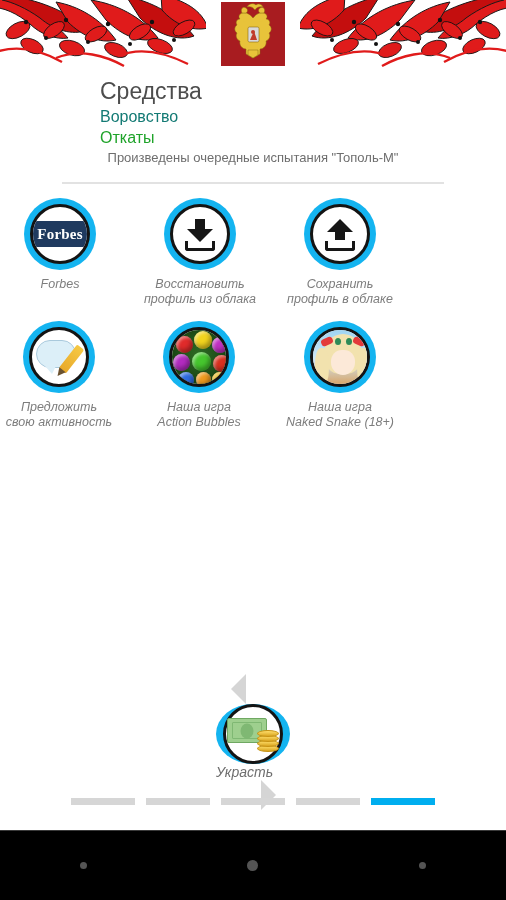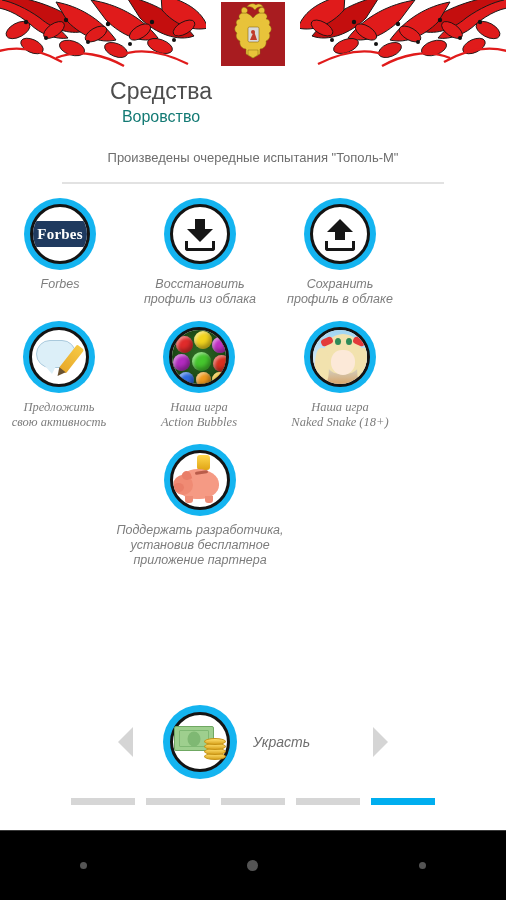--- a/index.html
+++ b/index.html
@@ -19,21 +19,21 @@
 
   
   .coat-arms {
     position:absolute; left:221px; top:2px; width:64px; height:64px;
     background:#A81C20;
   }
 
   
   .stats { position:absolute; left:0; top:76px; width:506px; }
   .stat-row { display:flex; align-items:baseline; }
-  .stat-row .lbl { width:120px; text-align:center; padding-left:0; }
+  .stat-row .lbl { width:120px; text-align:left; padding-left:0; }
   .stat-main { color:#4d4d4d; font-size:23px; line-height:30px; padding-left:100px; }
   .stat-main .lbl { width:122px; }
   .stat-sub { font-size:16px; line-height:21px; padding-left:100px; }
   .stat-sub .lbl { width:122px; }
   .theft { color:#137a74; }
   .kick  { color:#1fa32a; }
 
   .news {
     position:absolute; left:0; top:150px; width:506px;
     text-align:center; font-size:13px; color:#6e6e6e;
@@ -118,21 +118,21 @@
   .coin-s { position:absolute; left:0; width:22px; height:7px; background:linear-gradient(#FFDE6A,#D9A521); border-radius:50%; border:1px solid #C79314; }
 
   
   .arrow-wrap { width:34px; height:34px; position:relative; }
   .arrow-stem { position:absolute; left:12px; width:10px; background:#161616; }
   .arrow-head { position:absolute; left:4px; width:0; height:0; border-left:13px solid transparent; border-right:13px solid transparent; }
   .tray { position:absolute; left:2px; bottom:0; width:30px; height:10px; border:3px solid #161616; border-top:none; border-radius:0 0 3px 3px; }
 
   
   .carousel { position:absolute; left:0; top:700px; width:506px; height:100px; }
-  .car-inner { display:flex; align-items:center; justify-content:center; height:84px; }
+  .car-inner { display:flex; align-items:center; justify-content:center; height:84px;flex-direction:column; }
   .nav-arrow { width:0;height:0; cursor:pointer; }
   .nav-arrow.prev { border-top:15px solid transparent; border-bottom:15px solid transparent; border-right:15px solid #d5d5d5; margin-right:30px; }
   .nav-arrow.next { border-top:15px solid transparent; border-bottom:15px solid transparent; border-left:15px solid #d5d5d5; margin-left:30px; }
   .car-badge { width:74px; height:74px; border-radius:50%; background:#14B4F0; display:flex; align-items:center; justify-content:center; }
   .car-badge .disc { width:60px; height:60px; border-radius:50%; background:#fff; border:3px solid #141414; display:flex; align-items:center; justify-content:center; }
   .car-label { font-style:italic; font-size:14px; color:#6e6e6e; margin-left:16px; width:90px; }
 
   .dots { position:absolute; left:0; top:798px; width:506px; display:flex; justify-content:center; gap:11px; }
   .dot { width:64px; height:7px; background:#d6d6d6; }
   .dot.active { background:#00AEEF; }
@@ -258,20 +258,21 @@
   </div>
 
   <div class="stats">
     <div class="stat-row stat-main">
       <span class="lbl">Средства</span>
     </div>
     <div class="stat-row stat-sub theft">
       <span class="lbl">Воровство</span>
     </div>
     <div class="stat-row stat-sub kick">
+      <span class="lbl">Откаты</span>
     </div>
   </div>
 
   <div class="news">Произведены очередные испытания "Тополь-М"</div>
   <div class="divider"></div>
 
   <div class="grid">
 
     <div class="grid-row">
       <div class="cell">
@@ -305,21 +306,21 @@
               <div class="arrow-head" style="top:2px; border-bottom:13px solid #161616;"></div>
               <div class="arrow-stem" style="top:14px; height:9px;"></div>
               <div class="tray"></div>
             </div>
           </div>
         </div>
         <div class="caption">Сохранить<br>профиль в облаке</div>
       </div>
     </div>
 
-    <div class="grid-row" style="margin-top:14px;font-family:Liberation Serif, serif;">
+    <div class="grid-row" style="margin-top:14px;">
       <div class="cell">
         <div class="badge ringed">
           <div class="disc">
             <div style="position:relative;width:46px;height:34px;">
               <div class="chat-bubble"></div>
               <div class="pencil"></div>
             </div>
           </div>
         </div>
         <div class="caption">Предложить<br>свою активность</div>
@@ -356,39 +357,20 @@
               <div class="face"></div>
               <div class="eye" style="left:22px;"></div>
               <div class="eye" style="left:33px;"></div>
             </div>
           </div>
         </div>
         <div class="caption wide">Наша игра<br>Naked Snake (18+)</div>
       </div>
     </div>
 
-    <div class="grid-row" style="margin-top:14px;">
-      <div class="cell single">
-        <div class="badge ringed">
-          <div class="disc">
-            <div class="piggy">
-              <div class="coin"></div>
-              <div class="pig-body"></div>
-              <div class="pig-head"></div>
-              <div class="pig-snout"></div>
-              <div class="pig-ear"></div>
-              <div class="pig-slot"></div>
-              <div class="pig-leg" style="left:12px;"></div>
-              <div class="pig-leg" style="left:32px;"></div>
-            </div>
-          </div>
-        </div>
-        <div class="caption" style="width:196px;">Поддержать разработчика,<br>установив бесплатное<br>приложение партнера</div>
-      </div>
-    </div>
   </div>
 
   <div class="carousel">
     <div class="car-inner">
       <div class="nav-arrow prev"></div>
       <div class="car-badge">
         <div class="disc">
           <div class="money">
             <div class="bill">
               <div class="bill-inner"></div>

